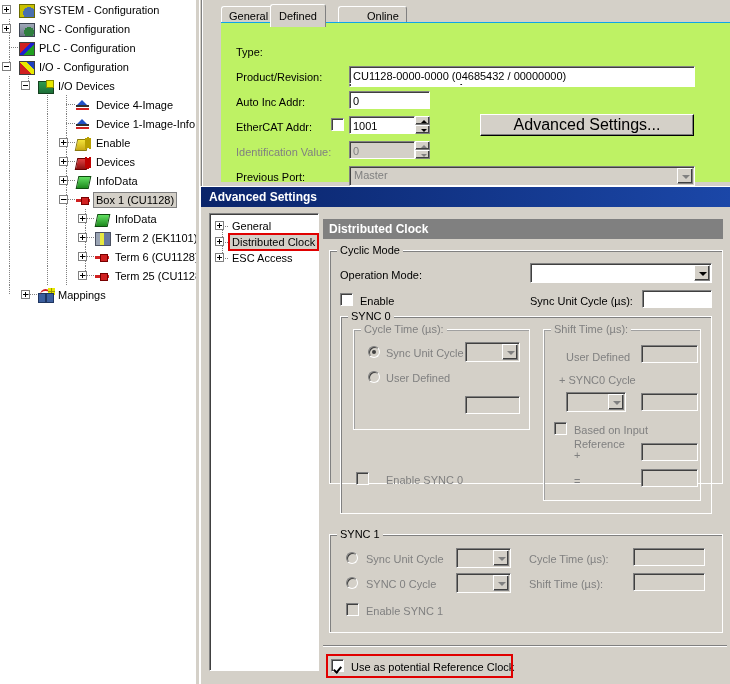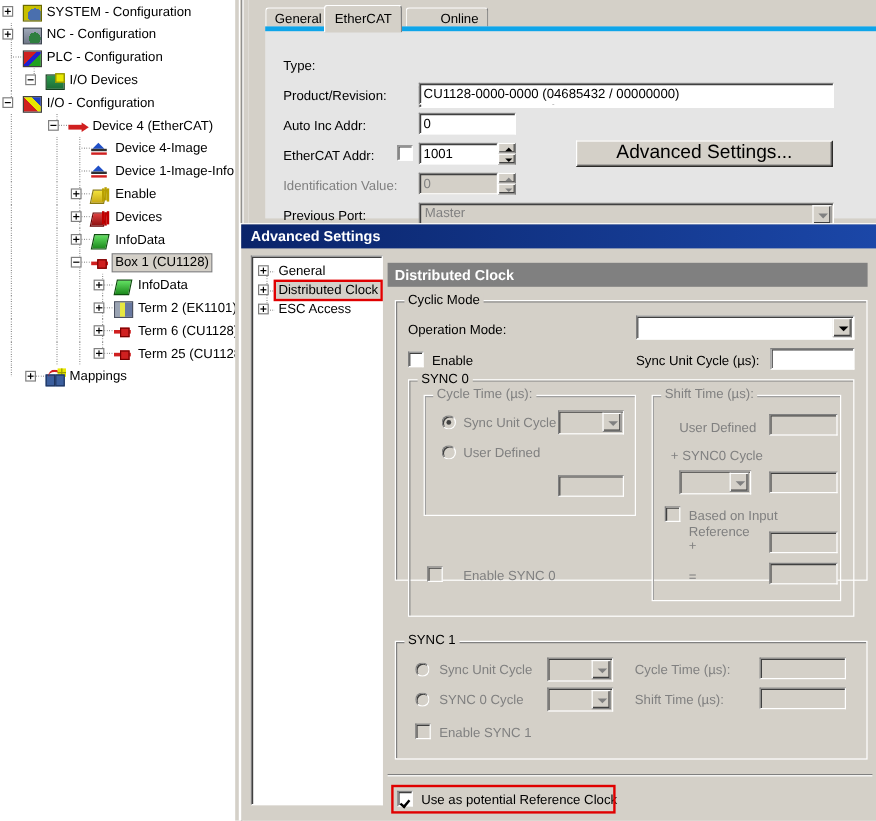--- a/index.html
+++ b/index.html
@@ -135,22 +135,22 @@
   }
   .tab.active {
     top:0; height:23px;
     background:#d4d0c8;
     z-index:5;
     padding:4px 8px 0 8px;
     border-bottom:none;
   }
   #tabbody {
     position:absolute; left:14px; top:22px; width:509px; height:160px;
-    border-top:4px solid #0ea5e9;
-    background:#e5e5e5;
+    border-top:1px solid #0ea5e9;
+    background:#bef264;
   }
   .fld-label { position:absolute; font-size:11px; line-height:14px; }
   .fld-label.dis { color:#808080; }
   .tbox {
     position:absolute; height:18px;
     background:#d4d0c8;
     border:1px solid; border-color:#808080 #ffffff #ffffff #808080;
     box-shadow: inset 1px 1px 0 0 #404040;
     font-size:11px; line-height:16px; padding:1px 3px;
     white-space:nowrap; overflow:hidden;
@@ -304,52 +304,39 @@
       <span class="tw">
           <span class="dotline-v"></span>
           <span class="dotline-h"></span>
         </span>
       <span class="ico ic-plc"></span>
       <span class="lbl">PLC - Configuration</span>
     </div>
 
     <div class="tree-row">
       <span class="tw">
-          <span class="dotline-v"></span>
-        </span>
-      <span class="tw">
           <span class="dotline-v half"></span>
           <span class="pm"></span>
         </span>
+      <span class="ico ic-io"></span>
+      <span class="lbl">I/O - Configuration</span>
+    </div>
+
+    <div class="tree-row">
+      <span class="tw">
+          <span class="dotline-v"></span>
+        </span>
+      <span class="tw">
+          <span class="dotline-v half"></span>
+          <span class="pm"></span>
+        </span>
       <span class="ico ic-iodev"></span>
       <span class="lbl">I/O Devices</span>
     </div>
 
-    <div class="tree-row">
-      <span class="tw">
-          <span class="dotline-v half"></span>
-          <span class="pm"></span>
-        </span>
-      <span class="ico ic-io"></span>
-      <span class="lbl">I/O - Configuration</span>
-    </div>
-
-    <div class="tree-row">
-      <span class="tw">
-          <span class="dotline-v"></span>
-        </span>
-      <span class="tw"></span>
-      <span class="tw">
-          <span class="dotline-v half"></span>
-          <span class="pm"></span>
-          <span class="dotline-h"></span>
-        </span>
-      <span class="ico ic-ecat"></span>
-      <span class="lbl">Device 4 (EtherCAT)</span>
-    </div>
 
     <div class="tree-row">
       <span class="tw">
           <span class="dotline-v"></span>
         </span>
       <span class="tw"></span>
       <span class="tw">
           <span class="dotline-v"></span>
         </span>
       <span class="tw">
@@ -543,21 +530,21 @@
   <div id="splitter">
     <span class="ln1"></span>
       <span class="ln2"></span>
       <span class="ln3"></span>
   </div>
 
   <div id="right-pane">
 
     <div id="tabstrip">
       <div class="tab" style="left:0;">General</div>
-      <div class="tab active" style="left:49px;border-right:1px solid #808080;">EtherCAT</div>
+      <div class="tab active" style="left:49px;border-right:1px solid #808080;">Defined</div>
       <div class="tab" style="left:117px;padding-left:28px;">Online</div>
     </div>
 
     <div id="tabbody">
 
       <span class="fld-label" style="left:15px;top:22px;">Type:</span>
       <span class="tbox white" style="left:128px;top:18px;width:346px;margin-top:28px;">CU1128 6x EtherCAT junction</span>
 
       <span class="fld-label" style="left:15px;top:47px;">Product/Revision:</span>
       <span class="tbox white" style="left:128px;top:43px;width:346px;">CU1128-0000-0000 (04685432 / 00000000)</span>

